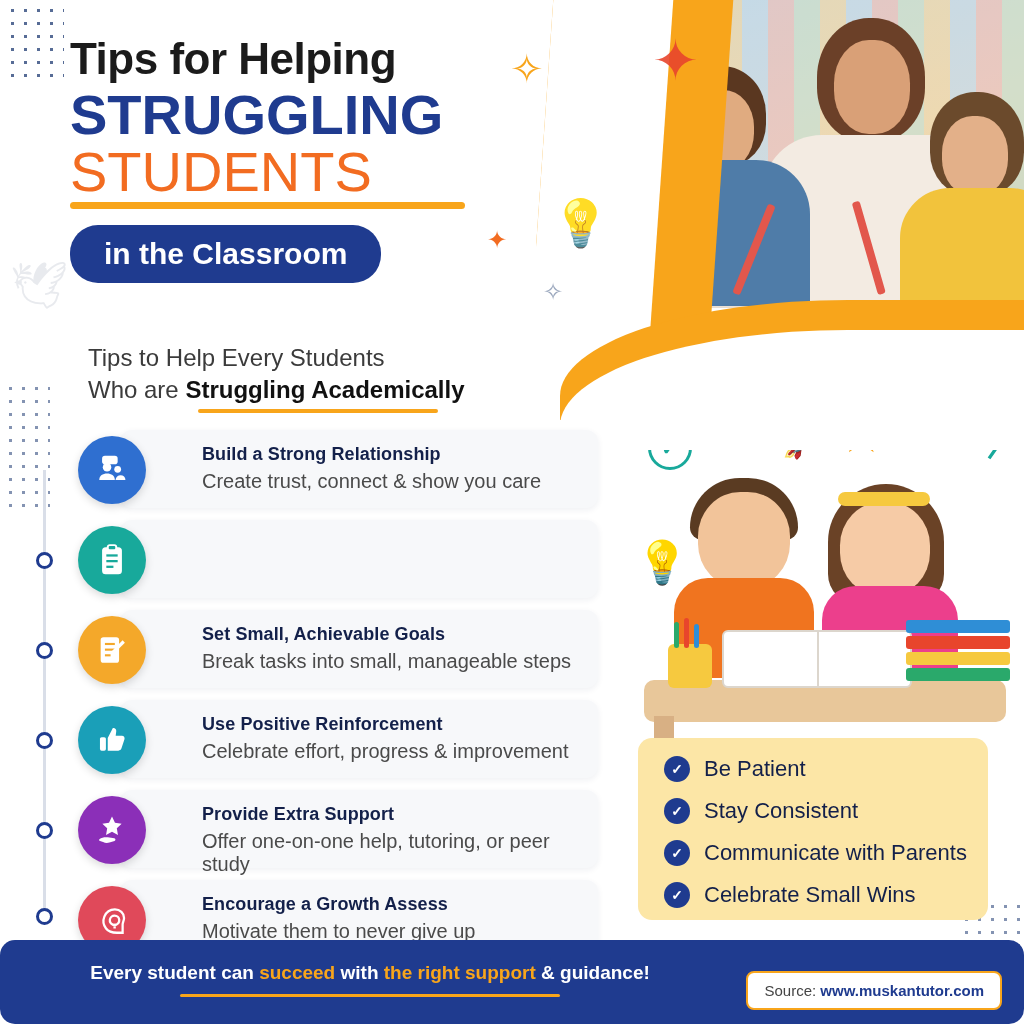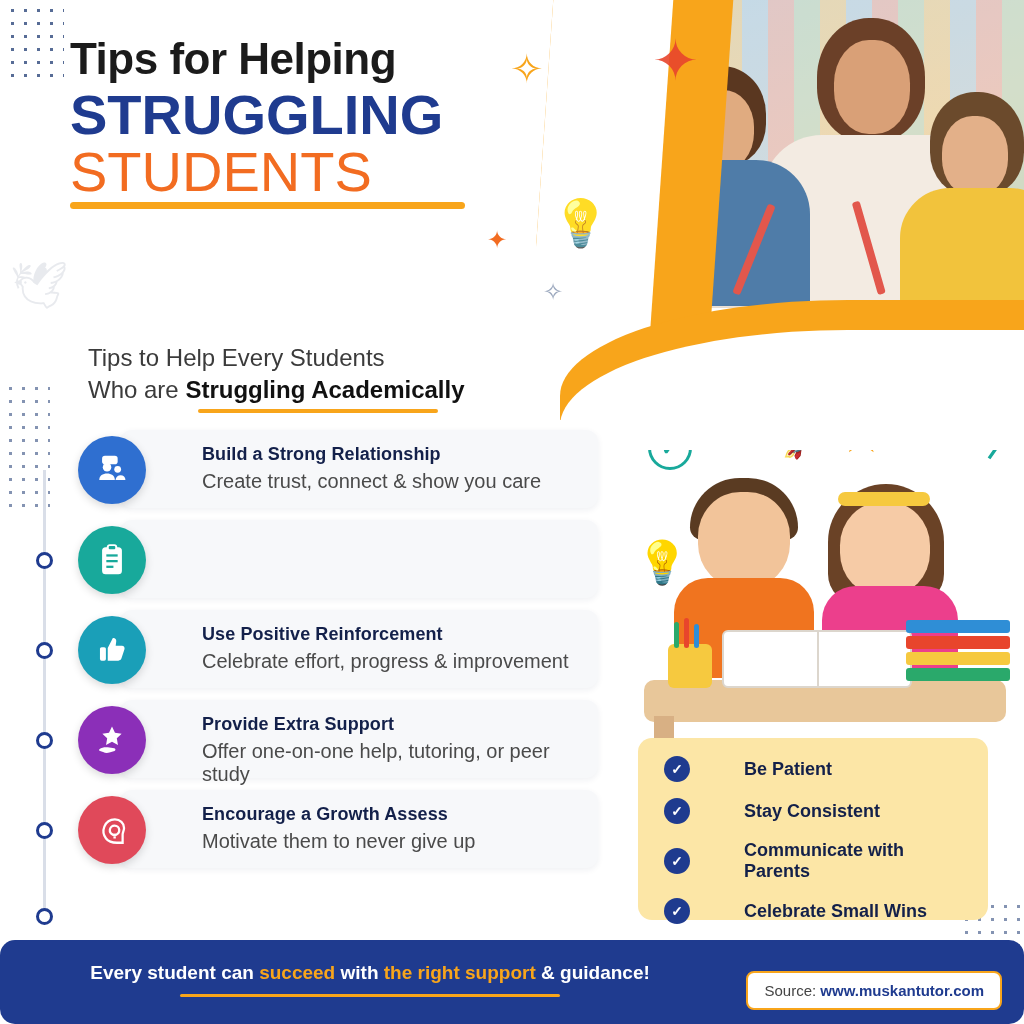--- a/index.html
+++ b/index.html
@@ -188,21 +188,21 @@
   .checklist {
     position:absolute; left:638px; top:738px; width:350px; height:182px;
     background:#fce6a6; border-radius:14px; z-index:6; padding:18px 18px 10px 26px;
   }
   .chk-row { display:flex; align-items:center; margin-bottom:16px; }
   .chk-mark {
     width:26px; height:26px; border-radius:50%; background:#1f3b8f; color:#fff;
     display:flex; align-items:center; justify-content:center; font-size:14px; font-weight:700; margin-right:14px;
     flex:0 0 auto;
   }
-  .chk-label { font-size:18px; font-weight:700; color:#13204a;margin-left:40px; }
+  .chk-label { font-size:22px; font-weight:400; color:#13204a; }
 
   
   .footer {
     position:absolute; left:0; bottom:0; width:1024px; height:84px; background:#1f3b8f; z-index:7;border-radius:15px;
   }
   .footer-text {
     position:absolute; left:0; top:22px; width:740px; text-align:center;
     font-size:19px; font-weight:800; color:#ffffff;
   }
   .footer-text .o { color:#f8a51b; }
@@ -250,20 +250,21 @@
   <div class="doodle sp-o1">✦</div>
   <div class="doodle sp-g1">✧</div>
   <div class="doodle dove">🕊</div>
   <div class="doodle anchor">⚓</div>
 
   <div class="title-block">
     <div class="t1">Tips for Helping</div>
     <div class="t2">STRUGGLING</div>
     <div class="t3">STUDENTS</div>
     <div class="t3-underline"></div>
+    <div class="t4-badge">in the Classroom</div>
   </div>
 
   <div class="subhead">
     <div>Tips to Help Every Students</div>
     <div>
       <span>Who are </span><b>Struggling Academically</b>
     </div>
     <div class="subhead-underline"></div>
   </div>
 
@@ -301,20 +302,38 @@
             <rect x="9" y="1.5" width="6" height="3.6" rx="1.4" fill="#18a99b" stroke="currentColor" stroke-width="1.4"></rect>
             <g fill="#18a99b">
               <rect x="8" y="8" width="8" height="1.6"></rect>
               <rect x="8" y="12" width="8" height="1.6"></rect>
               <rect x="8" y="16" width="5" height="1.6"></rect>
             </g>
           </svg>
       </div>
     </div>
 
+    <div class="tip">
+      <div class="tip-card"></div>
+      <div class="tip-icon" style="background:#f4a82a">
+        <svg viewBox="0 0 24 24" fill="currentColor">
+            <rect x="4" y="3" width="13" height="18" rx="2"></rect>
+            <g fill="#f4a82a">
+              <rect x="7" y="7" width="7" height="1.5"></rect>
+              <rect x="7" y="11" width="7" height="1.5"></rect>
+              <rect x="7" y="15" width="4" height="1.5"></rect>
+            </g>
+            <path d="M19.5 5.2l1.6 1.6-7.2 7.2-2.2.6.6-2.2z"></path>
+          </svg>
+      </div>
+      <div class="tip-text">
+        <div class="tip-title">Set Small, Achievable Goals</div>
+        <div class="tip-sub">Break tasks into small, manageable steps</div>
+      </div>
+    </div>
 
     <div class="tip">
       <div class="tip-card"></div>
       <div class="tip-icon" style="background:#1a9fb8">
         <svg viewBox="0 0 24 24" fill="currentColor">
             <path d="M9 10.5l3.6-7c1.5-.2 2.6.8 2.4 2.3L14.6 9H19c1.3 0 2.2 1.2 1.8 2.4l-2.1 6.5c-.3 1-1.2 1.6-2.2 1.6H9z"></path>
             <rect x="3.5" y="10" width="4.2" height="9.5" rx="1.2"></rect>
           </svg>
       </div>
       <div class="tip-text">

